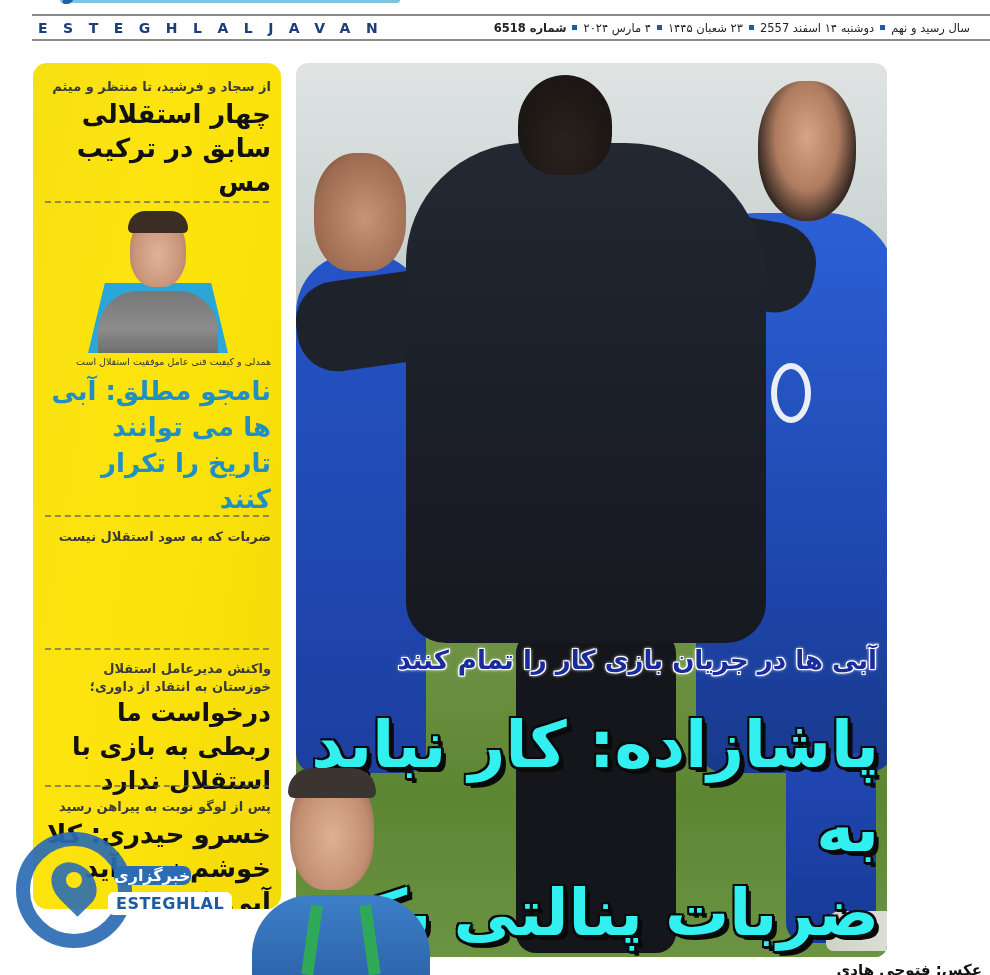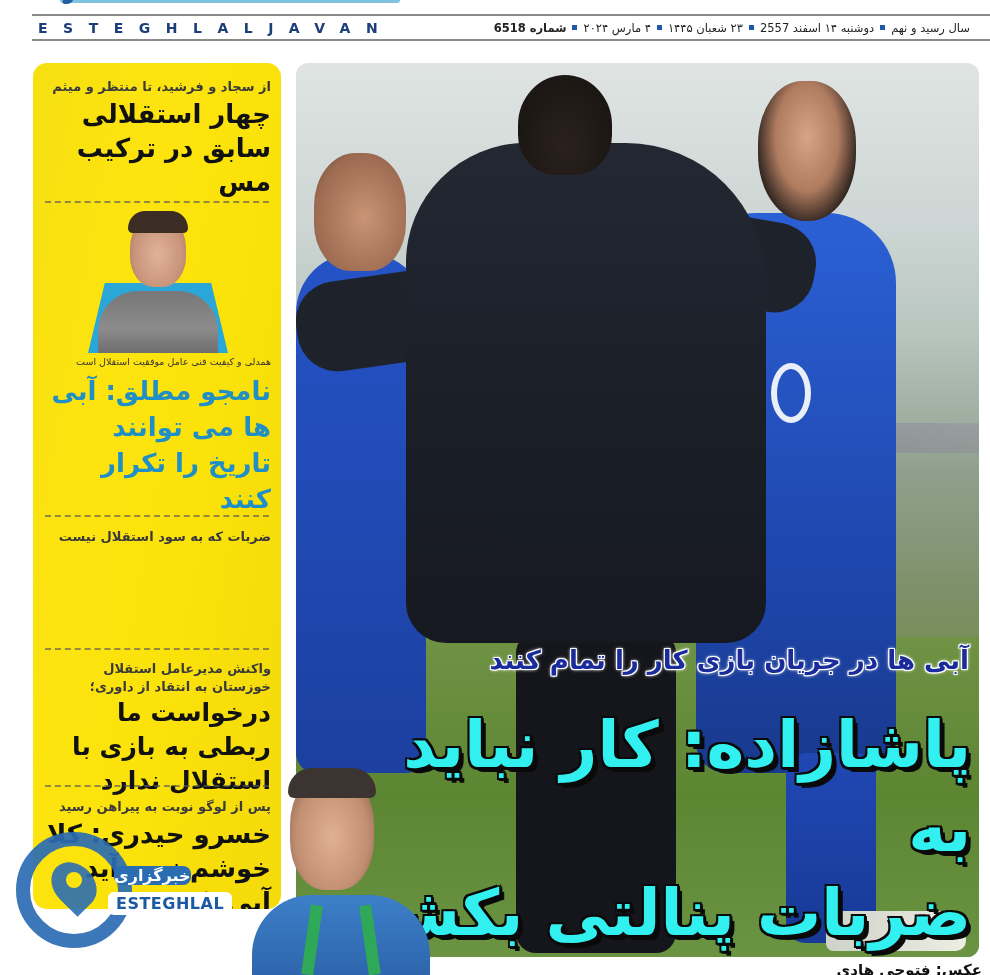--- a/index.html
+++ b/index.html
@@ -26,21 +26,21 @@
   .dashes { position: absolute; left: 12px; right: 12px; height: 0; border-top: 2px dashed #5b5b5b; opacity: .65; }
 
   .portrait-wrap { position: absolute; left: 55px; top: 148px; width: 140px; height: 142px; }
   .portrait-hex { position: absolute; left: 0; bottom: 0; width: 140px; height: 70px; background: #2aa7d8; clip-path: polygon(12% 0, 88% 0, 100% 100%, 0 100%); }
   .portrait-body { position: absolute; left: 10px; bottom: 0; width: 120px; height: 62px; background: linear-gradient(180deg, #777 0%, #8c8c8c 60%, #6e6e6e 100%); border-radius: 40px 40px 0 0; }
   .portrait-head { position: absolute; left: 42px; top: 4px; width: 56px; height: 72px; background: radial-gradient(ellipse at 50% 55%, #e0b29a 0%, #c9957a 60%, #9a6c55 100%); border-radius: 46% 46% 42% 42%; }
   .portrait-hair { position: absolute; left: 40px; top: 0; width: 60px; height: 22px; background: #3b2c24; border-radius: 30px 30px 8px 8px; }
   .caption-small { position: absolute; left: 8px; right: 10px; top: 293px; font-size: 9.5px; color: #333; text-align: right; }
 
   
-  .main-photo { position: absolute; left: 296px; top: 63px; width: 683px; height: 894px; border-radius: 12px; overflow: hidden; background: linear-gradient(180deg, #dfe4e3 0%, #cdd6d4 18%, #b9c6c0 30%, #8ea08c 46%, #7d8f66 60%, #6f8f46 72%, #5f8a3a 100%); }
+  .main-photo { position: absolute; left: 296px; top: 63px; width: 591px; height: 894px; border-radius: 12px; overflow: hidden; background: linear-gradient(180deg, #dfe4e3 0%, #cdd6d4 18%, #b9c6c0 30%, #8ea08c 46%, #7d8f66 60%, #6f8f46 72%, #5f8a3a 100%); }
   .bg-red { position: absolute; left: 40px; top: 400px; width: 200px; height: 260px; background: radial-gradient(ellipse, rgba(210,70,60,.55), rgba(210,70,60,0) 70%); }
   .bg-purple { position: absolute; left: 0; top: 360px; width: 687px; height: 30px; background: linear-gradient(90deg, rgba(120,80,160,.25), rgba(120,80,160,.35), rgba(120,80,160,.15)); }
   .grass { position: absolute; left: 0; bottom: 0; width: 687px; height: 320px; background: linear-gradient(180deg, #6f9245 0%, #5c8632 50%, #6a9442 100%); }
 
   .coach-jacket { position: absolute; left: 110px; top: 80px; width: 360px; height: 500px; background: linear-gradient(180deg, #232833 0%, #1b1f28 50%, #161920 100%); border-radius: 120px 140px 40px 40px; }
   .coach-arm-l { position: absolute; left: 0; top: 210px; width: 200px; height: 90px; background: #1e222b; border-radius: 40px; transform: rotate(-8deg); }
   .coach-arm-r { position: absolute; left: 330px; top: 150px; width: 190px; height: 90px; background: #1e222b; border-radius: 40px; transform: rotate(10deg); }
   .coach-head { position: absolute; left: 222px; top: 12px; width: 94px; height: 100px; background: radial-gradient(ellipse at 50% 70%, #2a211c 0%, #1c1714 70%); border-radius: 50% 50% 40% 40%; }
   .coach-legs { position: absolute; left: 220px; top: 570px; width: 160px; height: 320px; background: #14161b; border-radius: 20px; }
 

